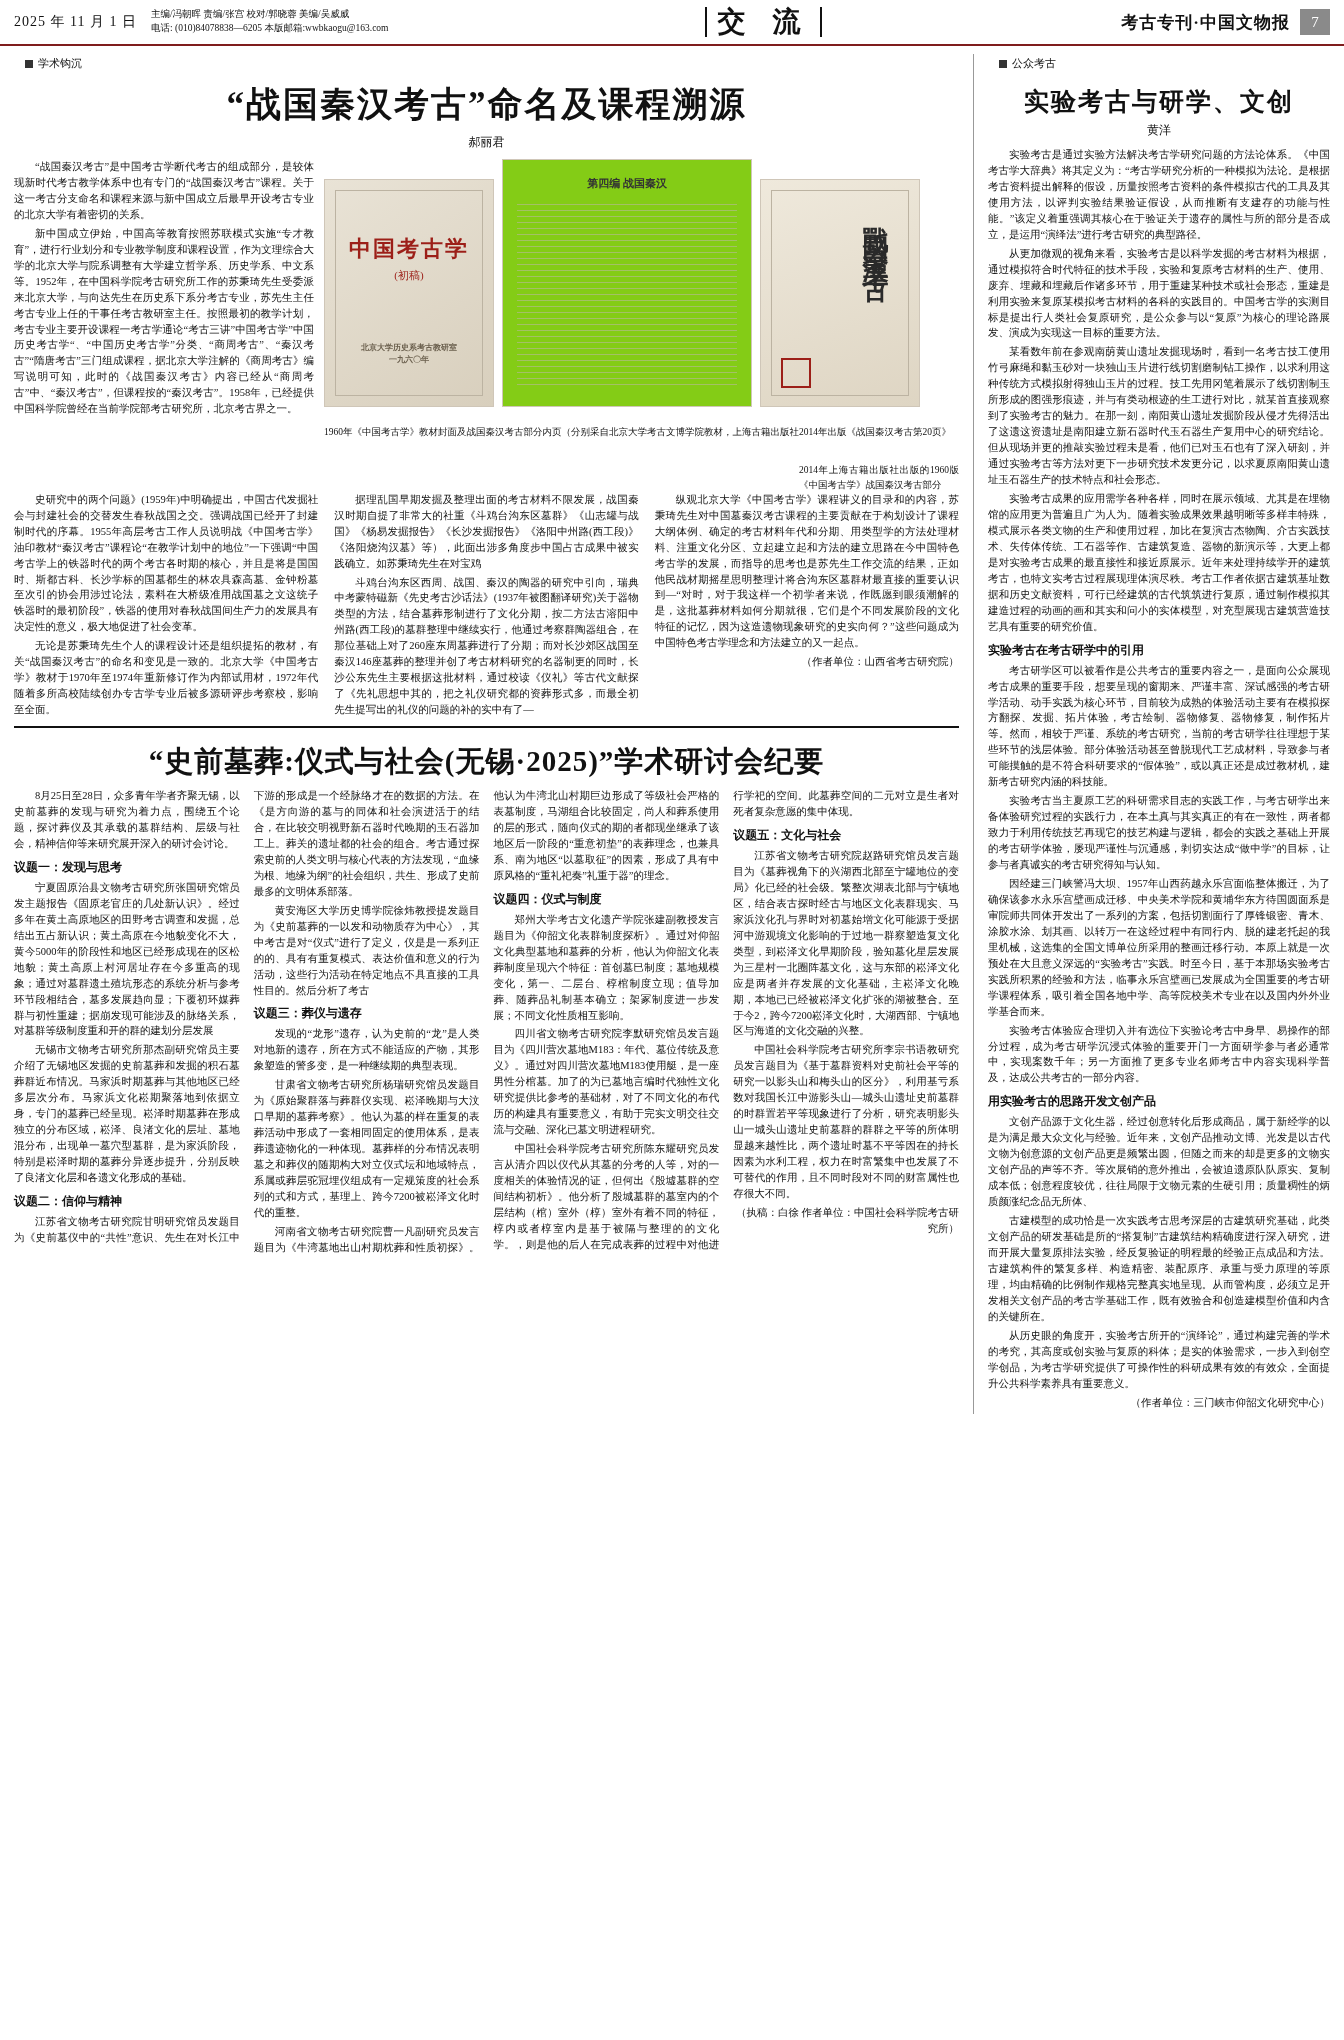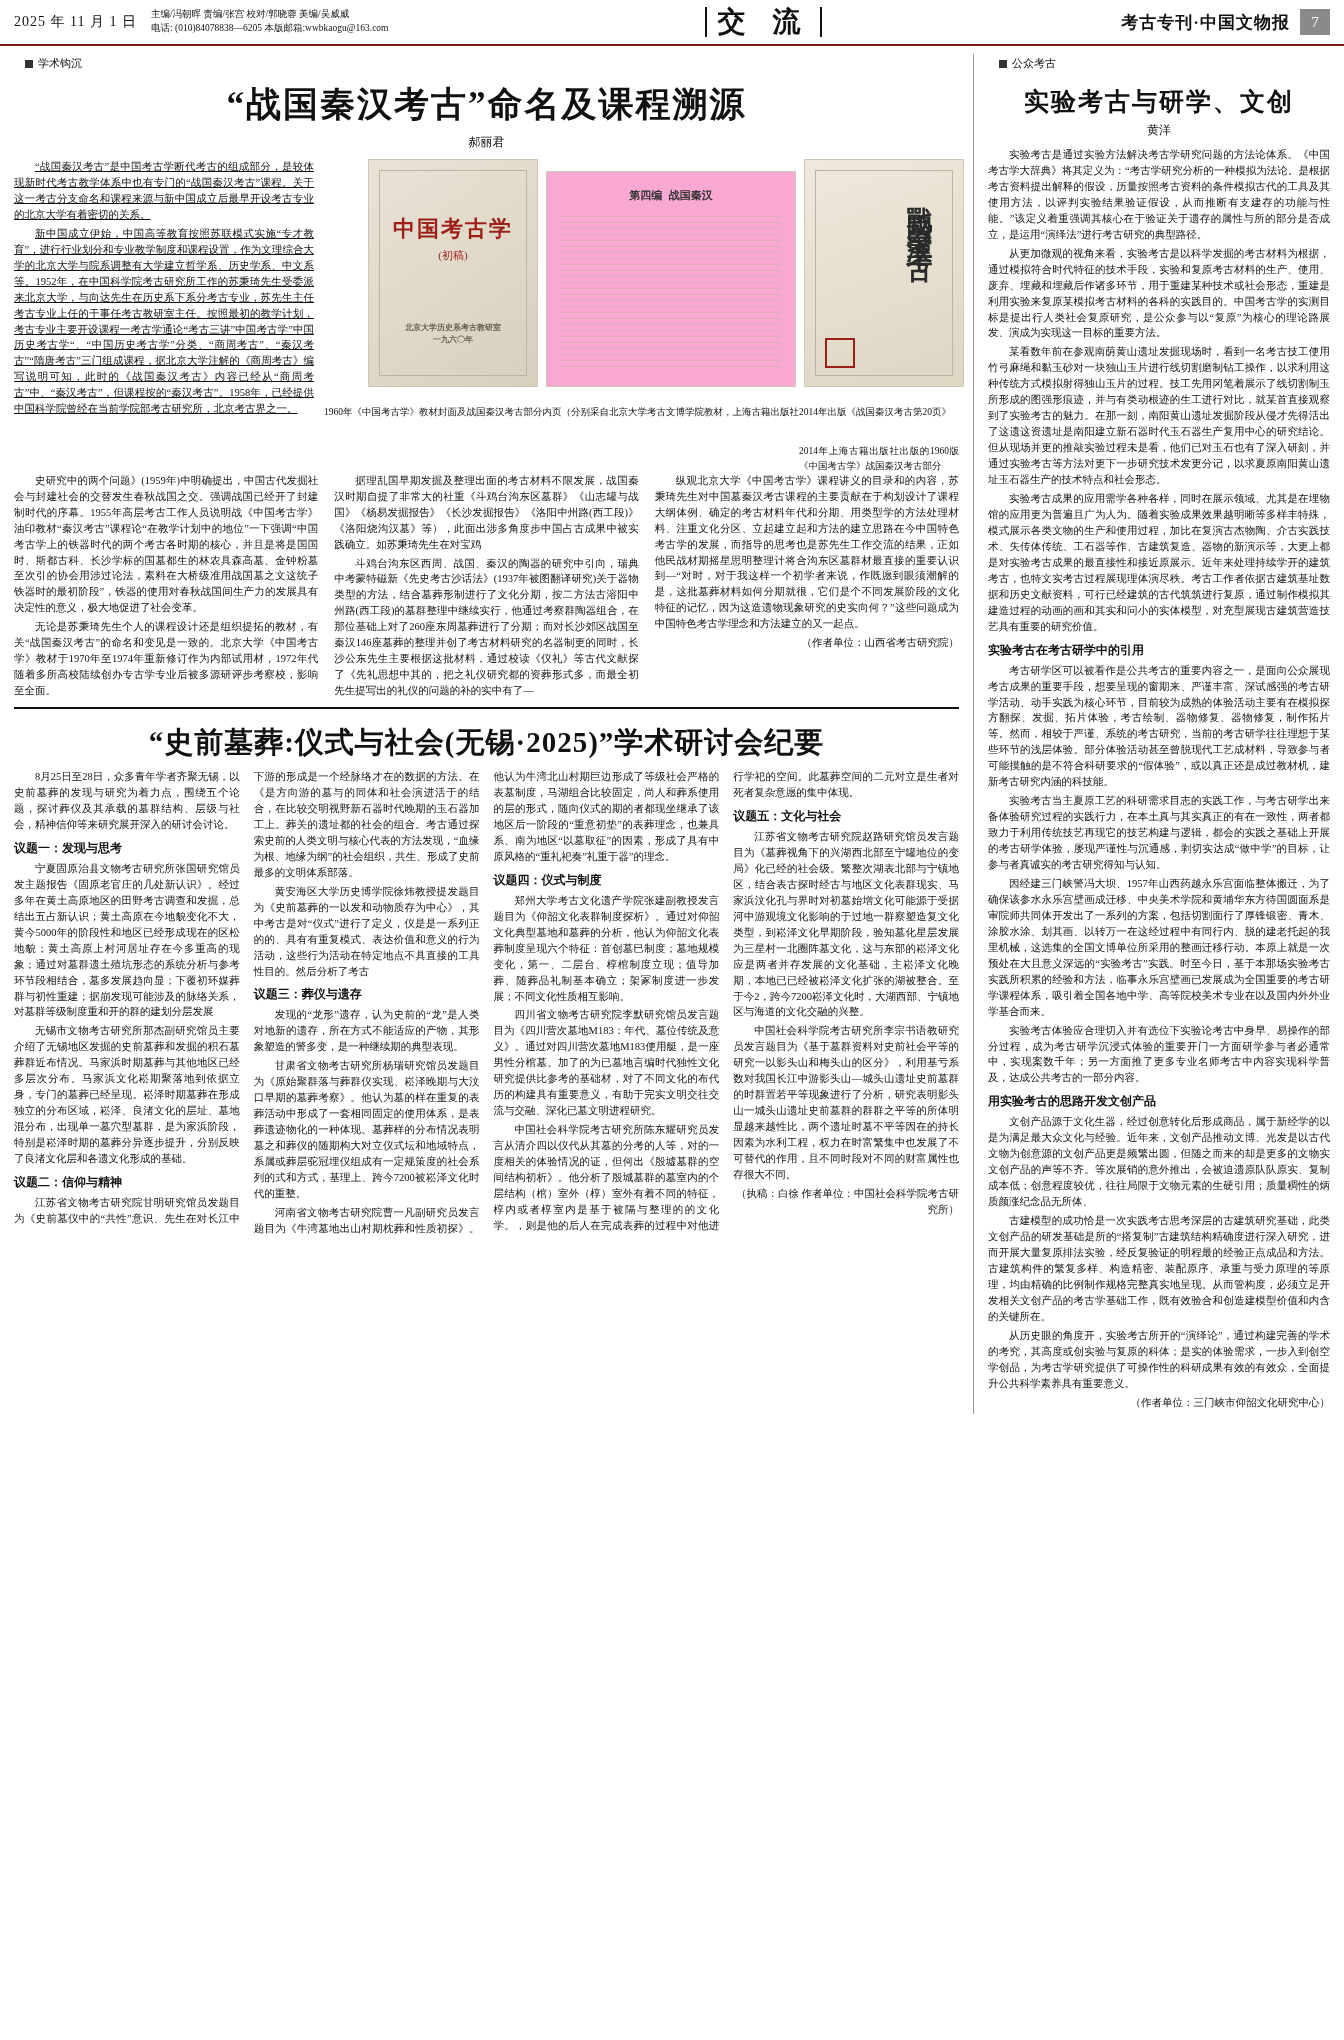--- a/index.html
+++ b/index.html
@@ -161,39 +161,38 @@
   }
   
   .top-block{
     display:flex;
     gap:10px;
     margin-bottom:6px;
   }
   .tb-text{
     width:300px;
     flex:0 0 300px;
-    text-decoration:underline;
   }
   .figwrap{
     flex:1;
   }
   .figrow{
     display:flex;
     gap:8px;
     align-items:flex-end;
   }
   .fig{
     background:#efe9df;
     border:1px solid #cfc6b8;
     box-sizing:border-box;
     position:relative;
     overflow:hidden;
   }
-  .fig.book1{width:170px;height:228px;background:linear-gradient(145deg,#e9e3d6,#d8cfbd);margin-left:44px;}
-  .fig.pageimg{width:250px;height:216px;background:#f9a8d4;font-family:Liberation Mono, monospace;}
+  .fig.book1{width:170px;height:228px;background:linear-gradient(145deg,#e9e3d6,#d8cfbd);}
+  .fig.pageimg{width:250px;height:248px;background:#84cc16;}
   .fig.book2{width:160px;height:228px;background:linear-gradient(160deg,#efe9dc,#ded5c3);}
   .fig-inner{
     position:absolute;inset:10px;
     border:1px solid #bcb3a2;
   }
   .fig-t1{
     position:absolute;top:54px;left:0;right:0;text-align:center;
     font-size:22px;font-weight:bold;color:#9c1f18;letter-spacing:2px;
   }
   .fig-t1b{

